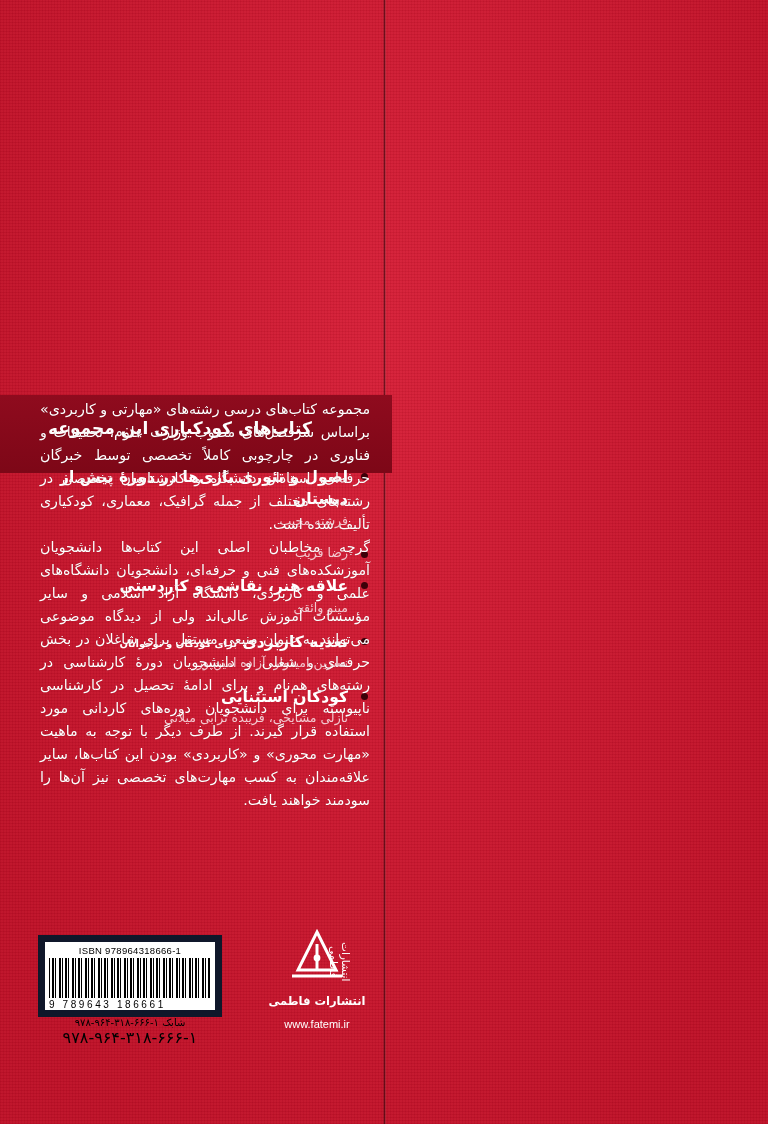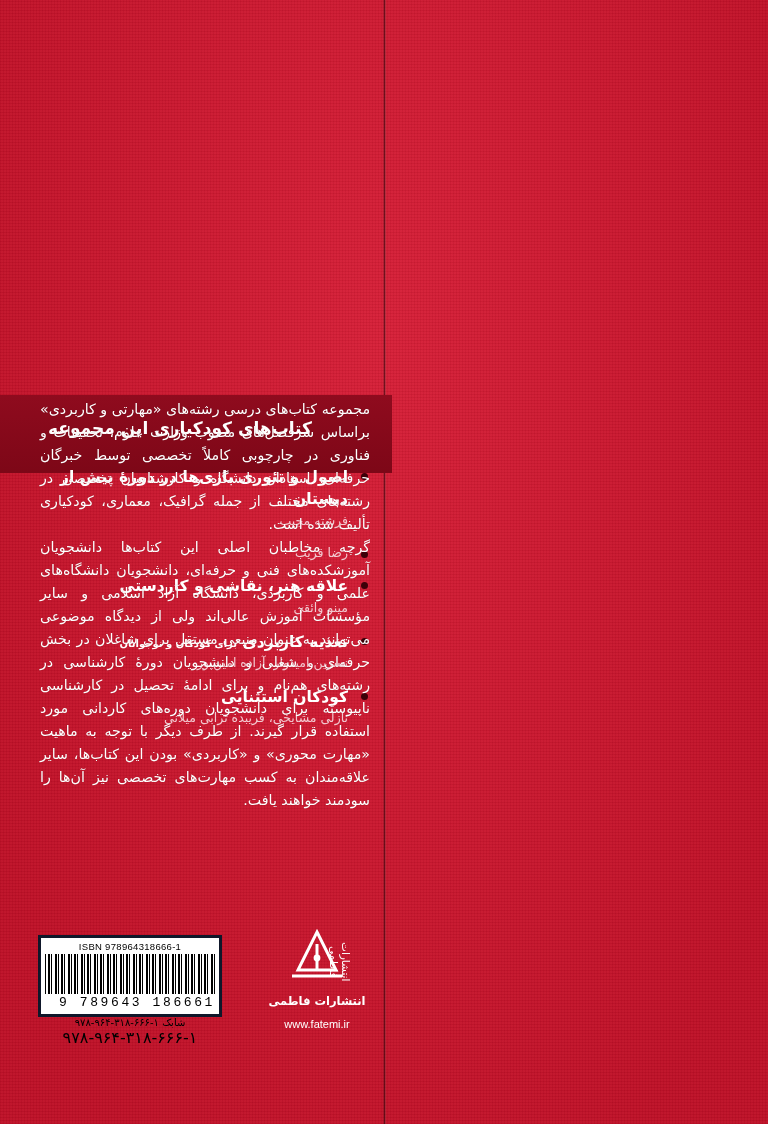--- a/index.html
+++ b/index.html
@@ -115,21 +115,21 @@
   .blurb p { margin: 0 0 0 0; }
 
   
   .barcode-box {
     position: absolute;
     left: 38px;
     top: 935px;
     width: 184px;
     height: 82px;
     background: #ffffff;
-    border: 3px solid #0f172a;
+    border: 7px solid #0f172a;
     box-sizing: border-box;
     padding: 3px 4px;
   }
   .isbn-top {
     font-size: 9.5px;
     color: #000;
     text-align: center;
     font-family: "Liberation Sans", sans-serif;
     letter-spacing: 0.3px;
     direction: ltr;
@@ -137,26 +137,26 @@
   .bars {
     height: 40px;
     margin: 2px 0 1px 0;
     background-image: repeating-linear-gradient(90deg,
       #000 0px, #000 1px, #fff 1px, #fff 3px,
       #000 3px, #000 5px, #fff 5px, #fff 6px,
       #000 6px, #000 7px, #fff 7px, #fff 10px,
       #000 10px, #000 12px, #fff 12px, #fff 13px);
   }
   .bars-digits {
-    font-size: 13px;
-    color: #000;
-    text-align: right;
+    font-size: 10px;
+    color: #000;
+    text-align: left;
     direction: ltr;
     letter-spacing: 2.6px;
-    font-family: Liberation Mono, monospace;
+    font-family: Liberation Sans, sans-serif;
   }
   .isbn-fa {
     font-size: 10px;
     color: #000;
     text-align: center;
     direction: rtl;
     margin-top: 7px;
   }
   .isbn-fa2 {
     font-size: 16px;

